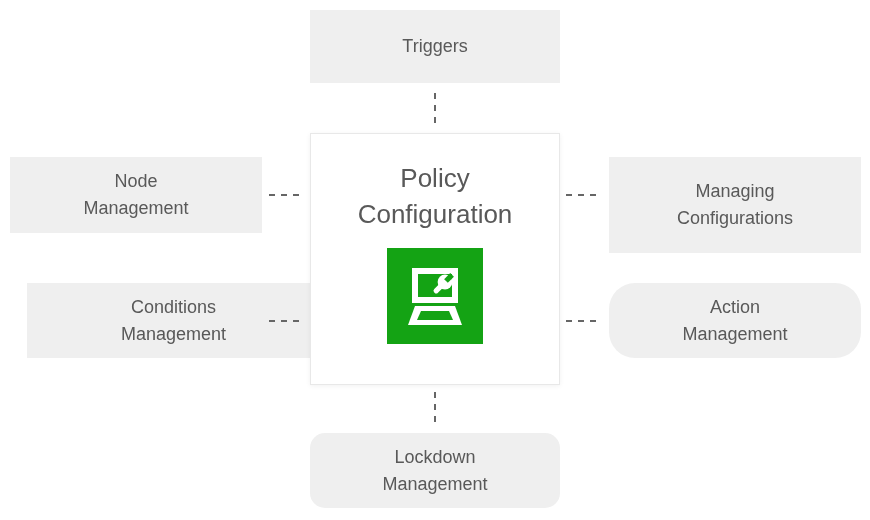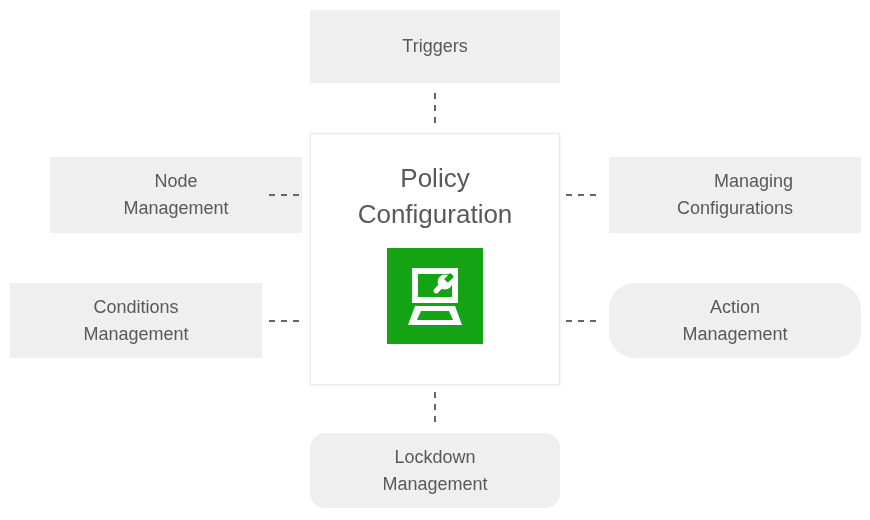--- a/index.html
+++ b/index.html
@@ -18,23 +18,23 @@
     align-items: center;
     justify-content: center;
     text-align: center;
     color: #595959;
     font-size: 18px;
     line-height: 27px;
     font-weight: 400;
     white-space: pre-line;
   }
   #box-triggers   { left: 310px; top: 10px;  width: 250px; height: 73px; }
-  #box-node       { left: 10px;  top: 157px; width: 252px; height: 76px; margin-left: 40px; }
-  #box-conditions { left: 10px;  top: 283px; width: 252px; height: 75px; }
-  #box-managing   { left: 609px; top: 157px; width: 252px; height: 76px; text-align: right; }
+  #box-node       { left: 10px;  top: 157px; width: 252px; height: 76px; }
+  #box-conditions { left: 27px;  top: 283px; width: 293px; height: 75px; }
+  #box-managing   { left: 609px; top: 157px; width: 252px; height: 96px; }
   #box-action     { left: 609px; top: 283px; width: 252px; height: 75px; border-radius: 26px; }
   #box-lockdown   { left: 310px; top: 433px; width: 250px; height: 75px; border-radius: 15px; }
 
   .center-box {
     position: absolute;
     left: 310px; top: 133px;
     width: 250px; height: 252px;
     background: #ffffff;
     border: 1px solid #e8e8e8;
     box-shadow: 0 1px 5px rgba(0,0,0,0.06);

